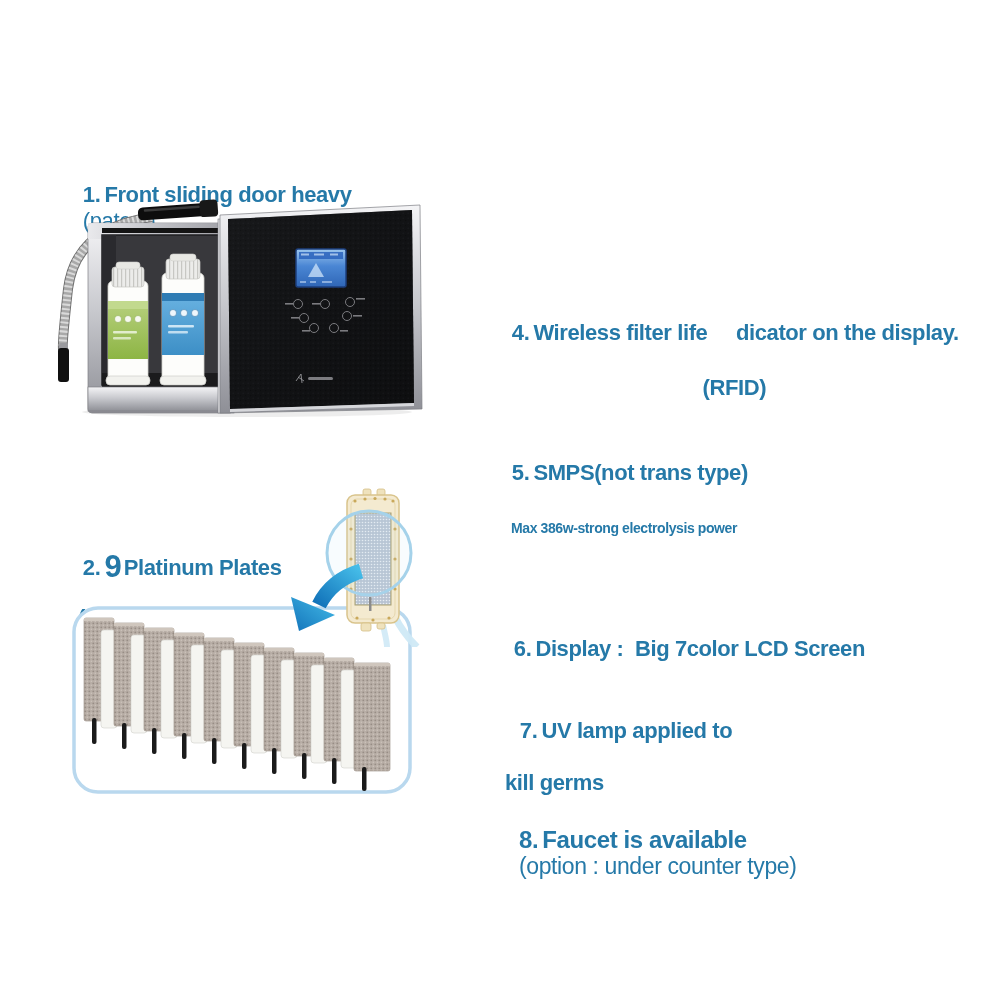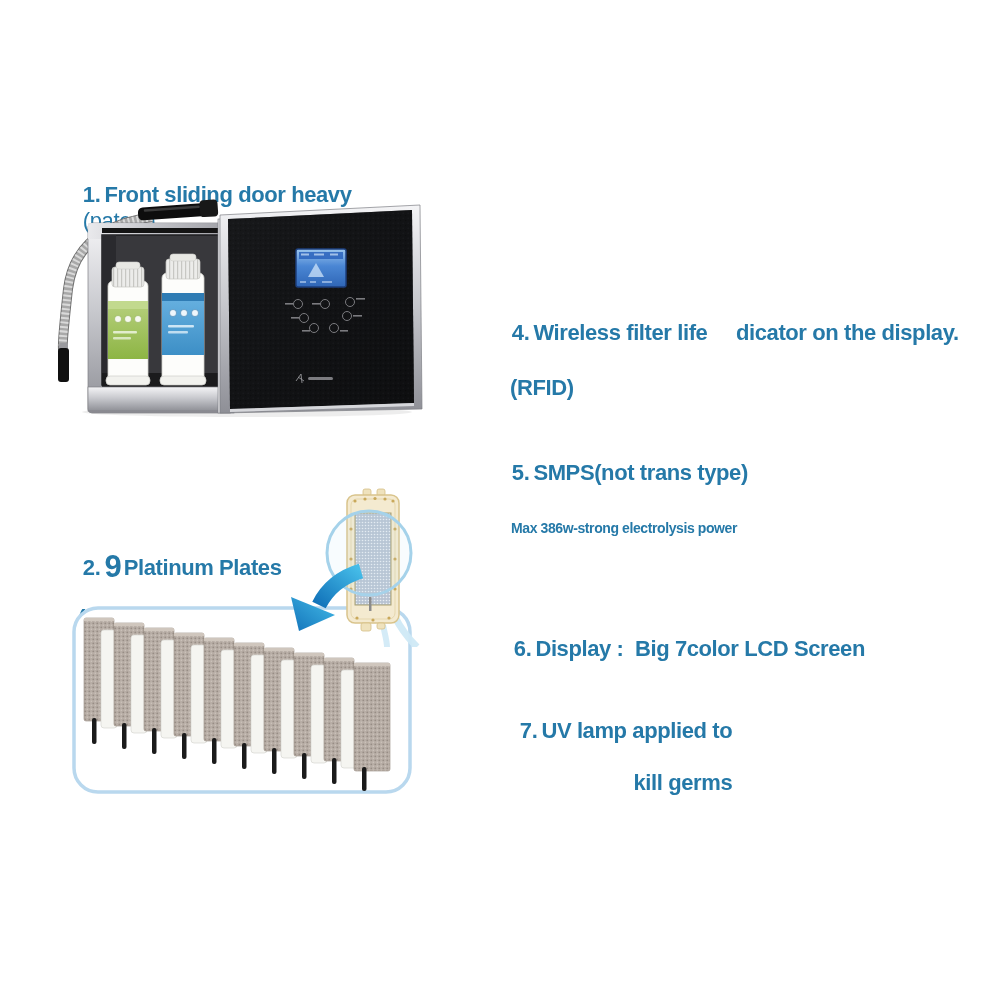--- a/index.html
+++ b/index.html
@@ -163,37 +163,41 @@
       <g opacity="0.8">
         <path d="M244,184 l5,-7 M246,180 l6,4 M249,177 l1,9" stroke="#b5b5ba" stroke-width="0.9" fill="none"></path>
         <rect x="256" y="180" width="25" height="3" rx="1.5" fill="#97979c"></rect>
       </g>
     </g>
   </svg>
 
 
   <div class="feat" style="left:489px;top:294px;">
     <span class="num">4.</span><span>Wireless filter life     dicator on the display.</span>
-    <span class="sub" style="margin-left:21px;margin-top:3px;">(RFID)</span>
+    <span class="sub" style="margin-left:21px;margin-top:3px;text-align:center;">(RFID)</span>
   </div>
 
   <div class="feat" style="left:489px;top:434px;">
     <span class="num">5.</span><span>SMPS(not trans type)</span>
     <span class="sub small" style="margin-left:22px;margin-top:5px;">Max 386w-strong electrolysis power</span>
   </div>
 
   <div class="feat" style="left:491px;top:610px;">
     <span class="num">6.</span><span>Display :  Big 7color LCD Screen</span>
   </div>
 
-  <div class="feat" style="left:497px;top:692px;text-align:right;">
+  <div class="feat" style="left:497px;top:692px;">
     <span class="num">7.</span><span>UV lamp applied to</span>
     <span class="sub" style="margin-left:8px;">kill germs</span>
   </div>
 
+  <div class="feat f8" style="left:494px;top:801px;">
+    <span class="num">8.</span><span>Faucet is available</span>
+    <span class="light">(option : under counter type)</span>
+  </div>
 
   <div class="feat" style="left:60px;top:529px;line-height:25px;">
     <span class="num">2.</span><span class="big9">9</span><span>Platinum Plates</span>
     <span class="sub" style="margin-left:18px;">(Platinum Coated Titanum)</span>
     <span class="sub cyan" style="margin-left:20px;margin-top:2px;">high technology</span>
   </div>
 
   <svg style="left:70px;top:604px;z-index:1;" width="345" height="195" viewBox="0 0 345 195">
     <defs>
       <pattern id="mesh" width="4" height="4" patternUnits="userSpaceOnUse">

